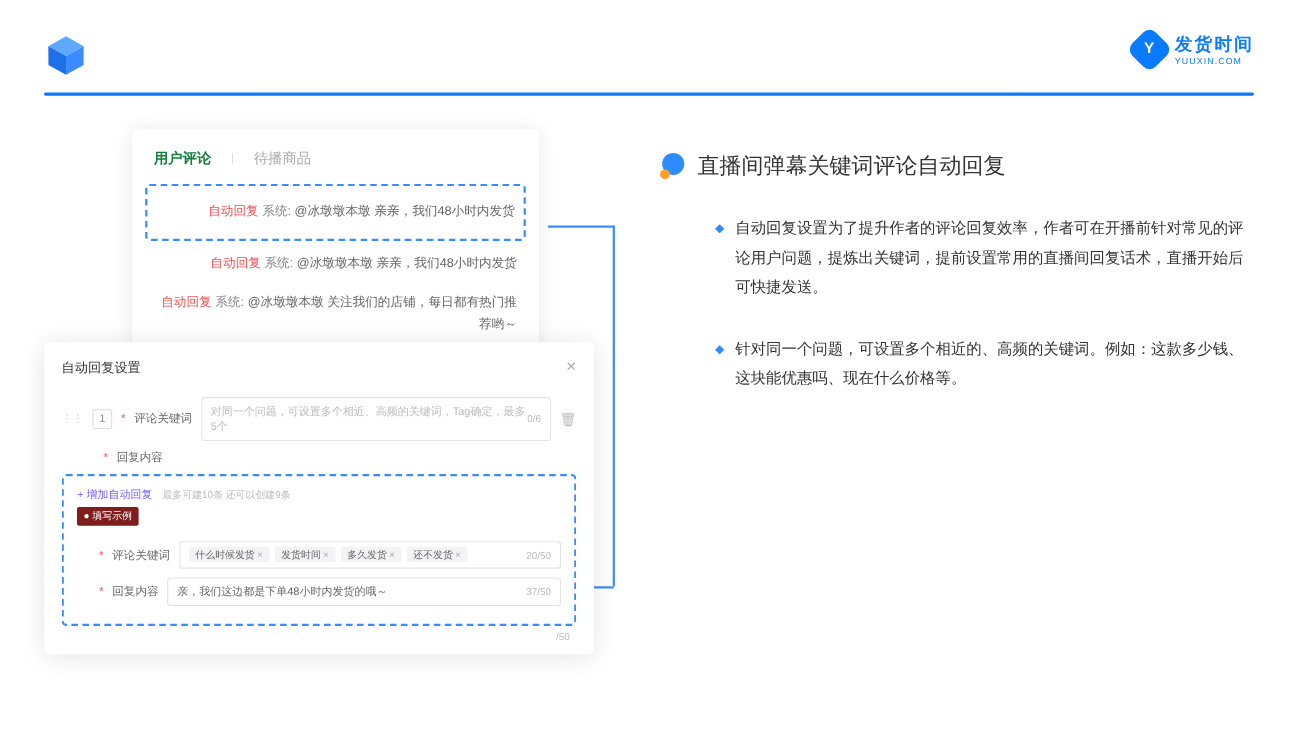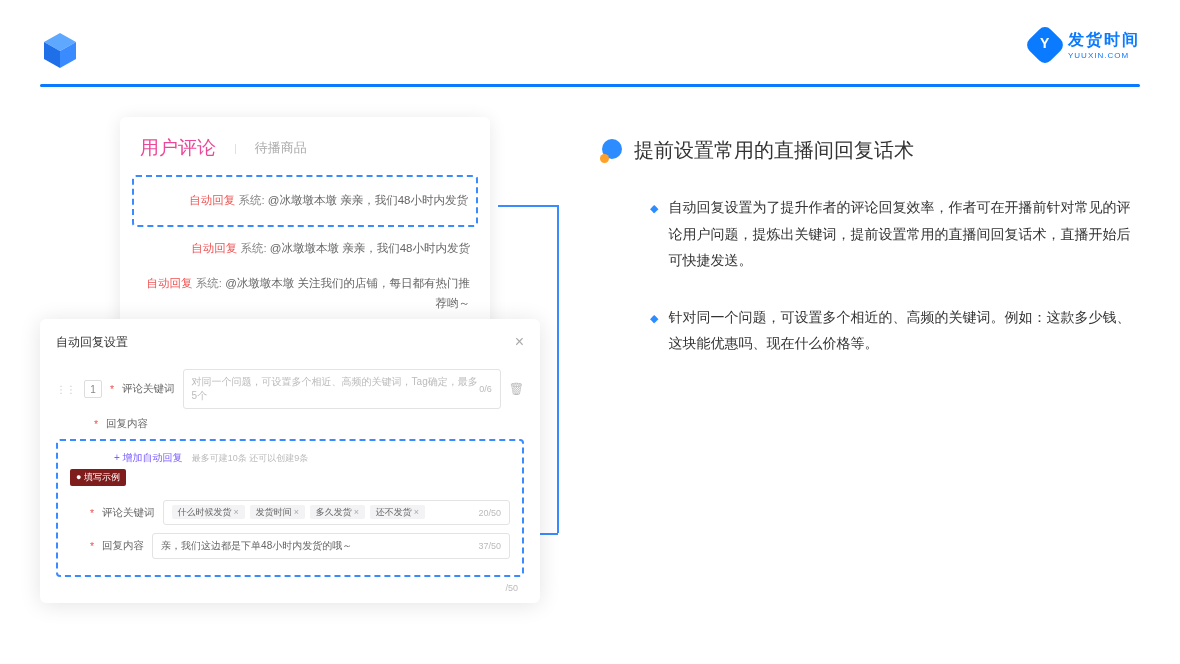--- a/index.html
+++ b/index.html
@@ -10,40 +10,40 @@
 .brand{position:absolute;right:40px;top:30px;display:flex;align-items:center;}
 .brand-icon{width:30px;height:30px;background:#0a7aff;border-radius:8px;transform:rotate(45deg);position:relative;margin-right:8px;}
 .brand-icon::after{content:"Y";position:absolute;transform:rotate(-45deg);top:6px;left:9px;color:#fff;font-weight:bold;font-size:14px;}
 .brand-text{color:#0a7aff;font-size:16px;font-weight:600;letter-spacing:2px;}
 .brand-sub{font-size:8px;color:#0a7aff;letter-spacing:1px;}
 .divider{height:3px;background:#0a7aff;margin:0 40px;border-radius:2px;}
 .content{display:flex;padding:30px 40px 10px;gap:40px;}
 .left{flex:0 0 520px;position:relative;}
 .card1{width:370px;margin-left:80px;background:#fff;border-radius:6px;box-shadow:0 2px 18px rgba(0,0,0,0.09);padding:18px 20px;font-size:12px;color:#666;}
 .tabs{display:flex;gap:18px;margin-bottom:14px;align-items:center;}
-.tab-active{font-weight:400;color:#ec4899;font-size:19px;}
+.tab-active{font-weight:700;color:#15803d;font-size:13px;}
 .tab-inactive{color:#aaa;font-size:13px;}
 .tab-sep{color:#ddd;font-size:11px;}
 .comment-row{padding:8px 0;line-height:1.7;font-size:11.5px;text-align:right;}
 .highlight-box{border:2px dashed #3a8bff;border-radius:4px;padding:6px 8px;margin:4px -8px;}
 .auto-tag{color:#e55;font-weight:500;}
 .sys-tag{color:#888;}
 .card2{width:500px;background:#fff;border-radius:6px;box-shadow:0 2px 22px rgba(0,0,0,0.11);padding:14px 16px 10px;font-size:11px;color:#555;margin-top:-20px;position:relative;z-index:2;}
 .card2-header{display:flex;justify-content:space-between;align-items:center;padding-bottom:10px;font-size:12px;color:#333;}
 .close-x{color:#aaa;font-size:16px;cursor:pointer;}
 .form-row{display:flex;align-items:center;gap:8px;margin:8px 0;font-size:10.5px;}
 .row-num{width:18px;height:18px;display:flex;align-items:center;justify-content:center;border:1px solid #ddd;border-radius:2px;font-size:10px;color:#888;}
 .drag{color:#ccc;font-size:10px;}
 .req-star{color:#e55;}
 .label{color:#666;white-space:nowrap;}
 .input-box{flex:1;border:1px solid #e3e3e3;border-radius:3px;padding:5px 8px;color:#bbb;font-size:10px;display:flex;justify-content:space-between;align-items:center;background:#fff;}
 .counter{color:#bbb;font-size:9px;}
 .trash{color:#bbb;font-size:12px;}
 .example-box{border:2px dashed #3a8bff;border-radius:4px;padding:10px 12px 8px;margin-top:8px;}
-.add-link{color:#7a5cff;font-size:10px;margin-left:44px;}
+.add-link{color:#7a5cff;font-size:10px;}
 .add-hint{color:#bbb;font-size:9px;margin-left:6px;}
 .example-tag{background:#7f1d1d;color:#fff;font-size:9px;padding:2px 6px;border-radius:2px;display:inline-block;margin:4px 0 6px;}
 .chip{background:#f3f3f5;padding:2px 6px;border-radius:2px;font-size:9px;color:#666;margin-right:2px;}
 .chip-x{color:#aaa;margin-left:2px;}
 .right{flex:1;padding-top:20px;}
 .right-header{display:flex;align-items:center;gap:10px;margin-bottom:30px;}
 .bullet-icon{width:24px;height:24px;position:relative;}
 .bullet-icon::before{content:"";position:absolute;width:20px;height:20px;background:#2d8cff;border-radius:50%;top:0;left:2px;}
 .bullet-icon::after{content:"";position:absolute;width:9px;height:9px;background:#ffa028;border-radius:50%;bottom:0;left:0;}
 .right-title{font-size:20px;color:#333;font-weight:500;}
@@ -155,21 +155,21 @@
     </div>
 
     <div class="connector conn1"></div>
     <div class="connector conn2"></div>
     <div class="connector conn3"></div>
   </div>
 
   <div class="right">
     <div class="right-header">
       <div class="bullet-icon"></div>
-      <div class="right-title">提前设置常用的直播间回复话术</div>
+      <div class="right-title">直播间弹幕关键词评论自动回复</div>
     </div>
     <div class="bullet-item">
       <span class="diamond">◆</span>
       <span>自动回复设置为了提升作者的评论回复效率，作者可在开播前针对常见的评论用户问题，提炼出关键词，提前设置常用的直播间回复话术，直播开始后可快捷发送。</span>
     </div>
     <div class="bullet-item">
       <span class="diamond">◆</span>
       <span>针对同一个问题，可设置多个相近的、高频的关键词。例如：这款多少钱、这块能优惠吗、现在什么价格等。</span>
     </div>
   </div>

